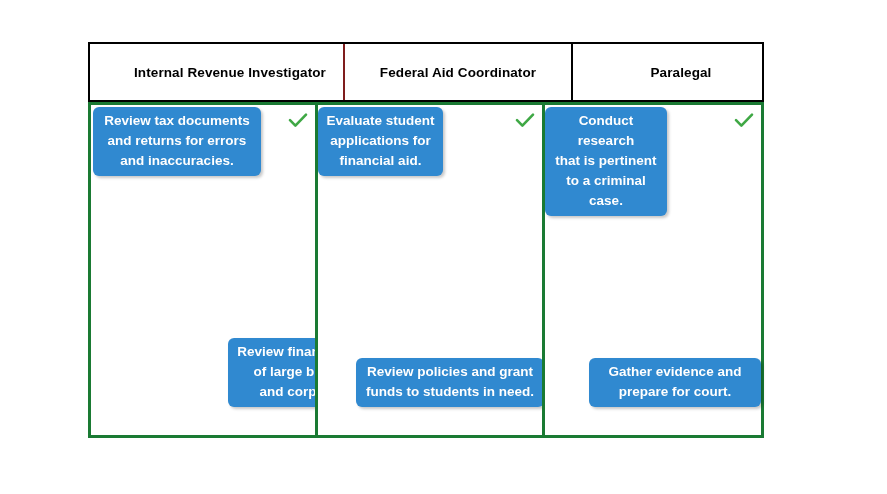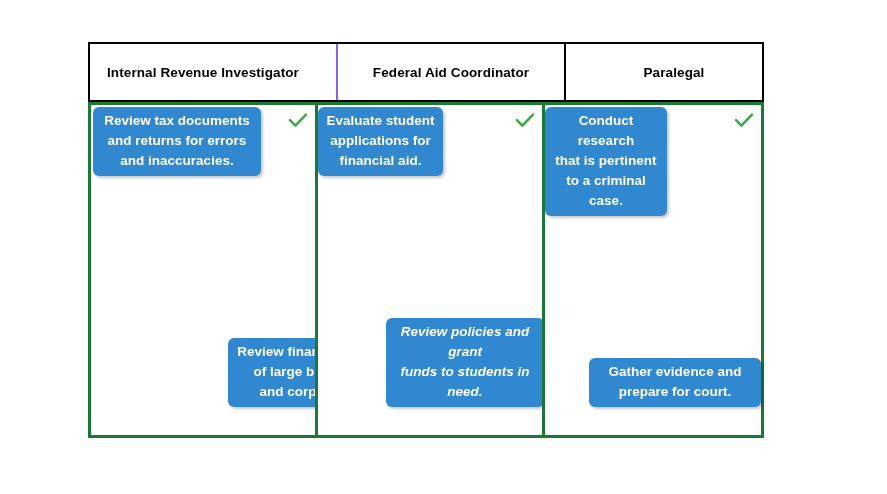--- a/index.html
+++ b/index.html
@@ -30,36 +30,37 @@
     position: absolute;
     left: 0;
     top: 0;
     width: 676px;
     height: 60px;
     box-sizing: border-box;
     border: 2px solid #000000;
     background: #ffffff;
     display: flex;
     z-index: 3;
+    padding-left: 27px;
   }
   .header-cell {
     flex: 0 0 auto;
     box-sizing: border-box;
     height: 100%;
     display: flex;
     align-items: center;
     justify-content: center;
     font-size: 13.5px;
     font-weight: bold;
     color: #000000;
     letter-spacing: 0.1px;
     white-space: nowrap;
   }
   .header-cell.c0 { width: 226px; }
-  .header-cell.c1 { width: 228px; border-left: 2px solid #8b5cf6; margin-left: 20px; }
+  .header-cell.c1 { width: 228px; border-left: 2px solid #7f1d1d; }
   .header-cell.c2 { width: 218px; border-left: 2px solid #000000; text-align: right; }
 
   
   .body-row {
     position: absolute;
     left: 0;
     top: 60px;
     width: 676px;
     height: 336px;
     box-sizing: border-box;
@@ -114,21 +115,21 @@
   }
   .card.top.t0 { left: 2px;  width: 168px; }
   .card.top.t1 { left: 0px;  width: 125px; }
   .card.top.t2 { left: 0px;  width: 122px; }
 
   
   .card.bottom {
     bottom: 28px;
   }
   .card.bottom.b0 { right: -90px; width: 177px; }
-  .card.bottom.b1 { right: -2px;  width: 158px; font-style: italic; }
+  .card.bottom.b1 { right: -2px;  width: 188px; }
   .card.bottom.b2 { right: 0px;   width: 172px; }
 </style>
 </head>
 <body>
 
 <div class="activity">
 
   <div class="header-row">
     <div class="header-cell c0">Internal Revenue Investigator</div>
     <div class="header-cell c1">Federal Aid Coordinator</div>

